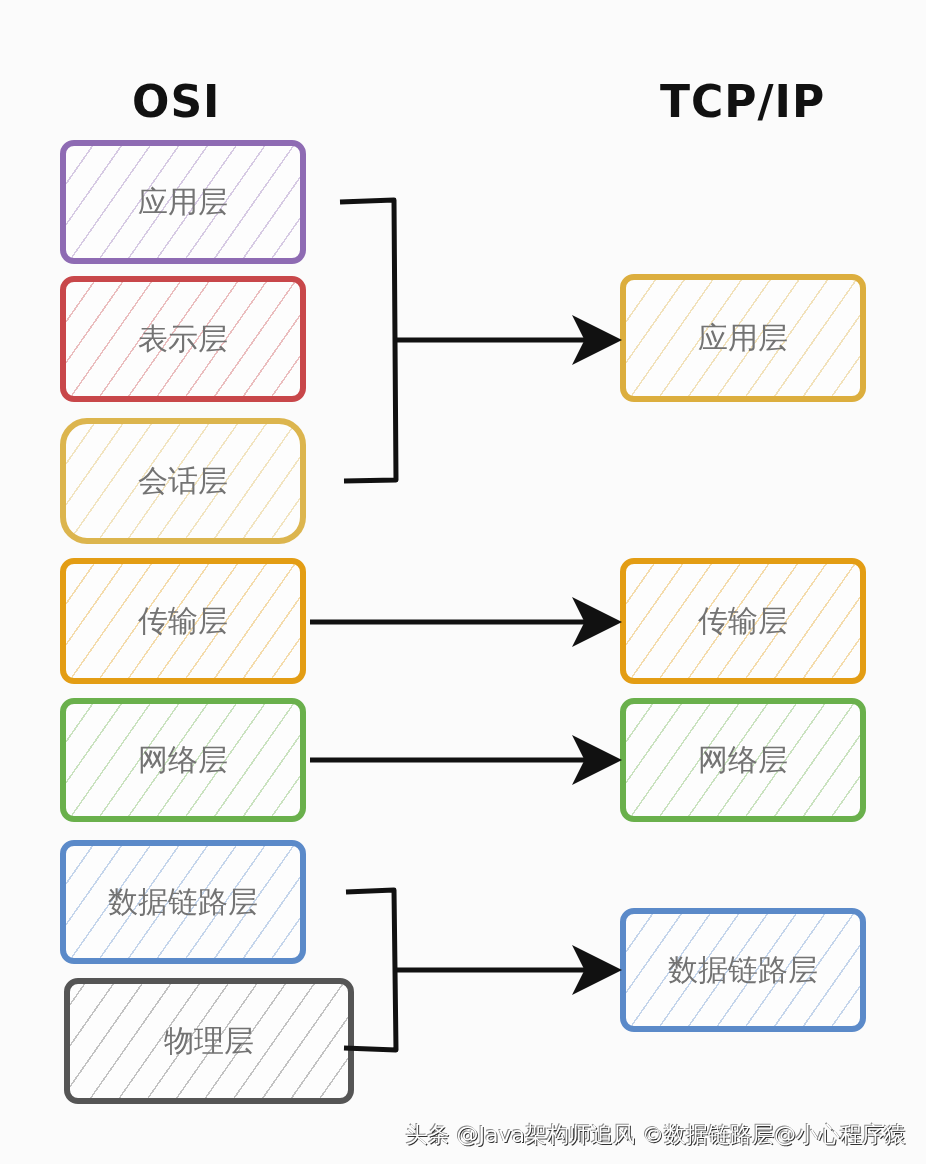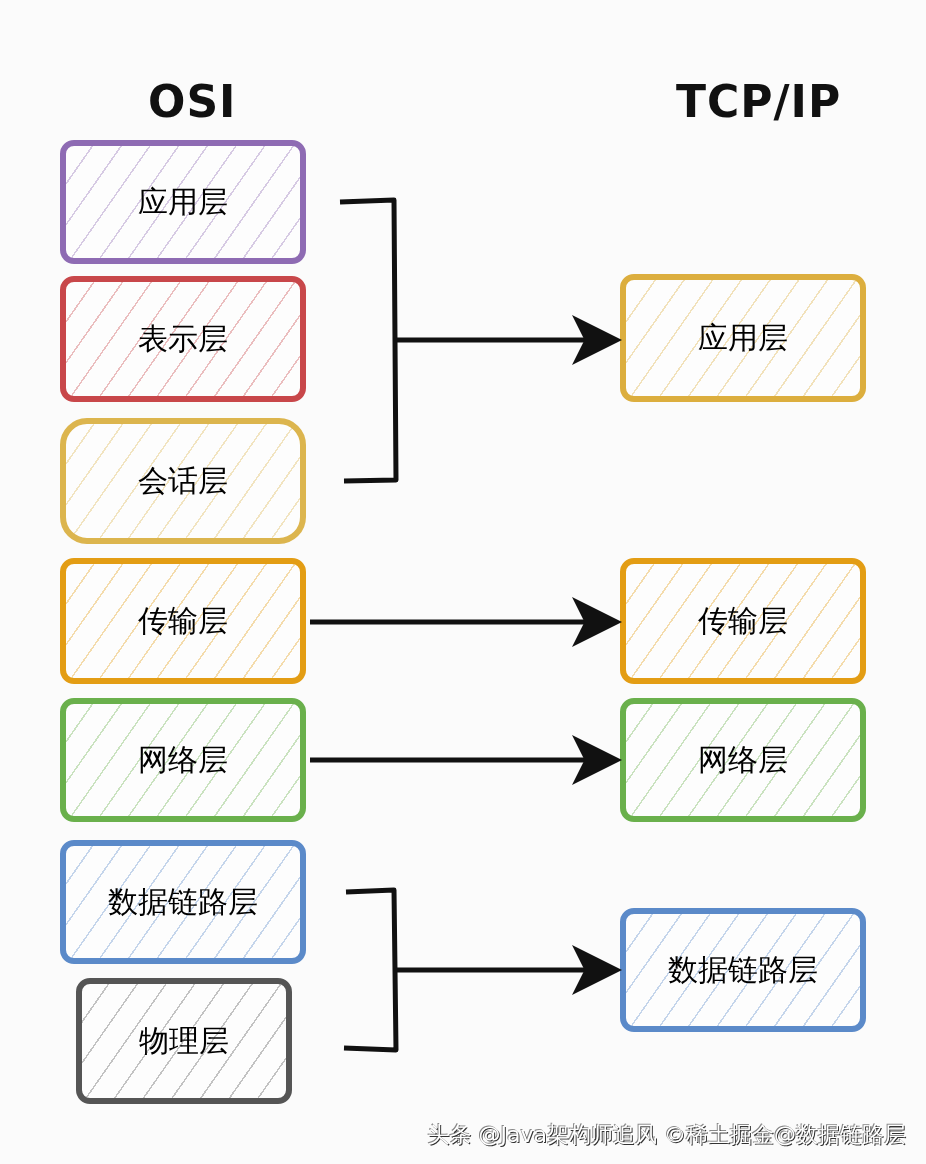--- a/index.html
+++ b/index.html
@@ -1,21 +1,21 @@
 <!DOCTYPE html>
 <html><head>
 <meta charset="utf-8">
 <style>
   html,body{margin:0;padding:0;background:#fbfbfb;}
   body{width:926px;height:1164px;position:relative;overflow:hidden;font-family:"DejaVu Sans",sans-serif;}
-  .title{position:absolute;font-family:"DejaVu Sans",sans-serif;font-weight:bold;font-size:44px;color:#111;letter-spacing:1px;margin-left:16px;}
+  .title{position:absolute;font-family:"DejaVu Sans",sans-serif;font-weight:bold;font-size:44px;color:#111;letter-spacing:1px;}
   #osi-title{left:132px;top:76px;}
   #tcp-title{left:660px;top:76px;text-align:center;}
   .box{position:absolute;box-sizing:border-box;border-width:6px;border-style:solid;border-radius:14px;
-       display:flex;align-items:center;justify-content:center;font-size:30px;color:#000000;
+       display:flex;align-items:center;justify-content:center;font-size:30px;color:#737373;
        background-color:#fdfdfd;}
   .box span{position:relative;z-index:2;}
   .hatch{position:absolute;inset:0;border-radius:8px;opacity:0.35;}
   svg.lines{position:absolute;left:0;top:0;z-index:3;}
   .watermark{position:absolute;right:20px;bottom:14px;font-size:22px;color:#fff;
        text-shadow:1px 1px 0 #333,-1px -1px 0 #888;}
 </style>
 </head>
 <body>
 
@@ -39,21 +39,21 @@
     <span>传输层</span>
   </div>
 <div class="box" id="o4" style="left: 60px; top: 698px; width: 246px; height: 124px; border-color: rgb(106, 176, 76);">
     <div class="hatch" style="background-image: repeating-linear-gradient(-55deg, transparent 0px, transparent 22px, rgb(106, 176, 76) 22px, rgb(106, 176, 76) 23.5px);"></div>
     <span>网络层</span>
   </div>
 <div class="box" id="o5" style="left: 60px; top: 840px; width: 246px; height: 124px; border-color: rgb(91, 138, 201);">
     <div class="hatch" style="background-image: repeating-linear-gradient(-55deg, transparent 0px, transparent 22px, rgb(91, 138, 201) 22px, rgb(91, 138, 201) 23.5px);"></div>
     <span>数据链路层</span>
   </div>
-<div class="box" id="o6" style="left: 76px; top: 978px; width: 216px; height: 126px; border-color: rgb(85, 85, 85);">
+<div class="box" id="o6" style="left: 64px; top: 978px; width: 290px; height: 126px; border-color: rgb(85, 85, 85);">
     <div class="hatch" style="background-image: repeating-linear-gradient(-55deg, transparent 0px, transparent 22px, rgb(85, 85, 85) 22px, rgb(85, 85, 85) 23.5px);"></div>
     <span>物理层</span>
   </div>
 
 <div class="box" id="t0" style="left: 620px; top: 274px; width: 246px; height: 128px; border-color: rgb(220, 174, 62);">
     <div class="hatch" style="background-image: repeating-linear-gradient(-55deg, transparent 0px, transparent 22px, rgb(220, 174, 62) 22px, rgb(220, 174, 62) 23.5px);"></div>
     <span>应用层</span>
   </div>
 <div class="box" id="t1" style="left: 620px; top: 558px; width: 246px; height: 126px; border-color: rgb(227, 157, 20);">
     <div class="hatch" style="background-image: repeating-linear-gradient(-55deg, transparent 0px, transparent 22px, rgb(227, 157, 20) 22px, rgb(227, 157, 20) 23.5px);"></div>
@@ -79,13 +79,13 @@
   </g>
   <line x1="396" y1="340" x2="612" y2="340" stroke="#111" stroke-width="5" marker-end="url(#ah)"></line>
   <line x1="310" y1="622" x2="612" y2="622" stroke="#111" stroke-width="5" marker-end="url(#ah)"></line>
   <line x1="310" y1="760" x2="612" y2="760" stroke="#111" stroke-width="5" marker-end="url(#ah)"></line>
   <g>
     <path d="M346,892 L394,890 L396,1050 L344,1048" fill="none" stroke="#111" stroke-width="5" stroke-linejoin="round"></path>
   </g>
   <line x1="396" y1="970" x2="612" y2="970" stroke="#111" stroke-width="5" marker-end="url(#ah)"></line>
 </svg>
 
-<div class="watermark">头条 @Java架构师追风  ©稀土掘金@数据链路层</div>
+<div class="watermark">头条 @Java架构师追风  ©数据链路层@小心程序猿</div>
 
 </body></html>

